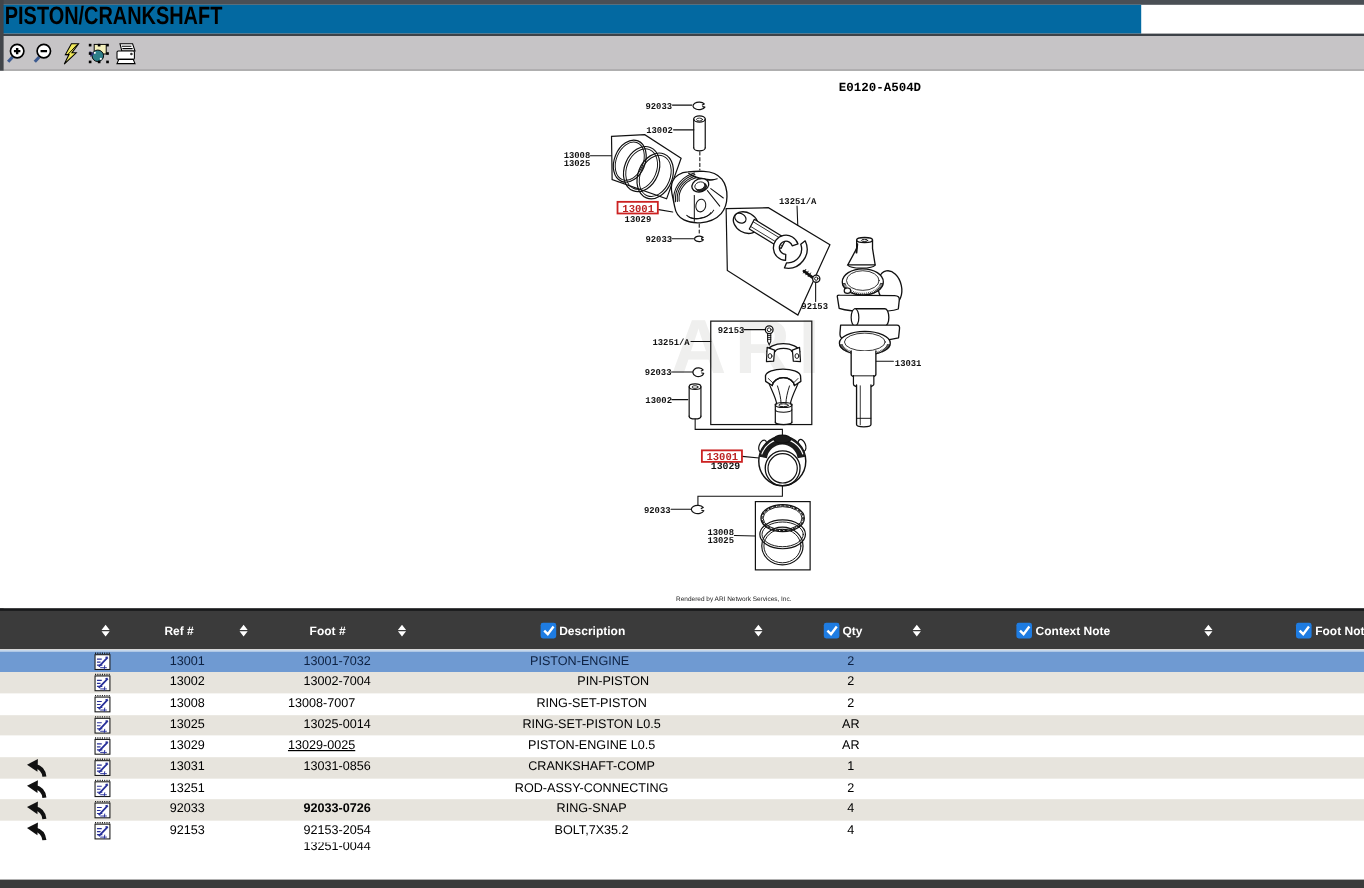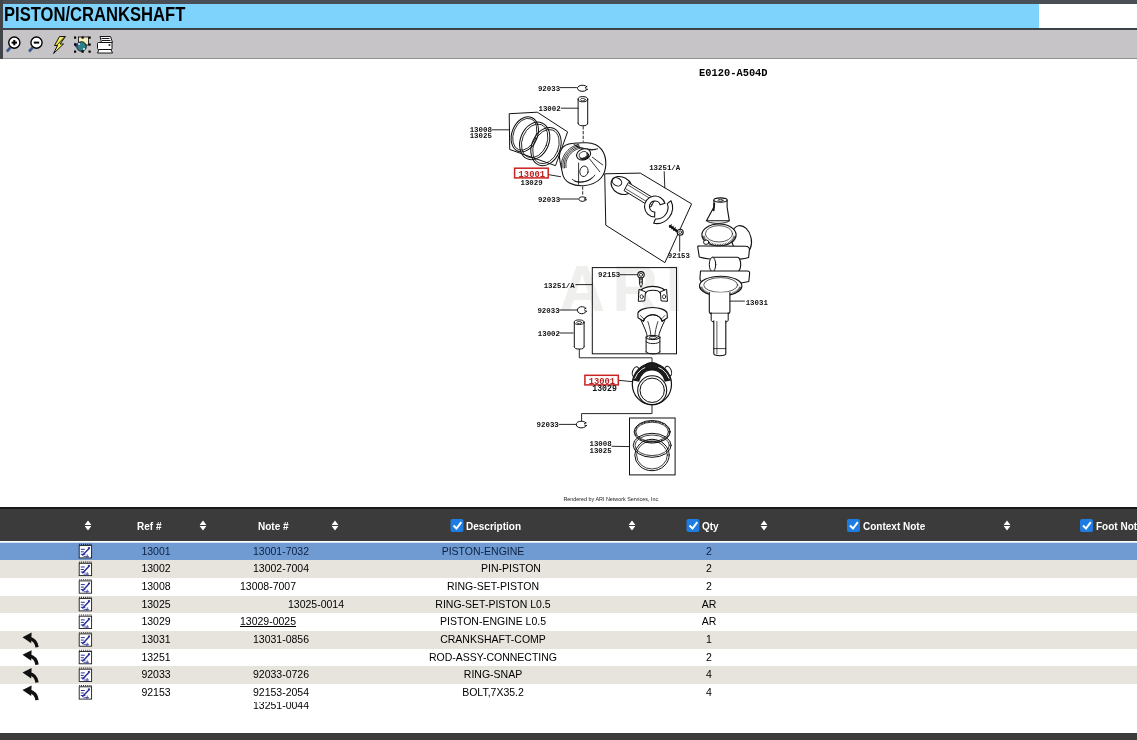--- a/index.html
+++ b/index.html
@@ -1,18 +1,18 @@
 <!DOCTYPE html>
 <html><head><meta charset="utf-8"><title>PISTON/CRANKSHAFT</title>
 <style>
 html,body{margin:0;padding:0;background:#fff;font-family:"Liberation Sans",sans-serif;}
 #page{position:relative;width:1137px;height:740px;overflow:hidden;background:#fff;}
 .abs{position:absolute;}
 #topbar{left:0;top:0;width:1137px;height:4px;background:#4a4f55;}
-#titlebar{left:0;top:4px;width:1039px;height:24px;background:#7dd3fc;}
+#titlebar{left:0;top:4px;width:951px;height:24px;background:#0369a1;}
 #title{left:4px;top:-3px;font-weight:bold;font-size:21px;color:#000;line-height:25px;transform:scaleX(0.79);transform-origin:0 0;white-space:nowrap;}
 #sep1{left:0;top:28px;width:1137px;height:2px;background:#3d4248;}
 #toolbar{left:0;top:30px;width:1137px;height:28px;background:#c6c4c6;border-bottom:1px solid #909090;}
 #leftstrip{left:0;top:0;width:3px;height:508px;background:#41454a;}
 #thead{left:0;top:507px;width:1137px;height:34px;background:#3b3b3b;border-top:2px solid #17181a;box-sizing:border-box;color:#fff;font-size:10px;font-weight:bold;}
 .hlbl{position:absolute;top:12px;white-space:nowrap;}
 .row{left:0;width:1137px;height:17.66px;font-size:10.5px;color:#000;}
 .ct{position:absolute;top:0;line-height:17.66px;text-align:center;transform:translateX(-50%);white-space:nowrap;}
 #botbar{left:0;top:733px;width:1137px;height:7px;background:#3b3b3b;}
 svg{display:block;}
@@ -271,21 +271,21 @@
 <text x="518.6" y="176.6" font-size="8.8" fill="#b22">13001</text>
 <text x="588.7" y="383.6" font-size="8.8" fill="#b22">13001</text>
 <text x="699" y="75.6" font-size="10.4" fill="#000">E0120-A504D</text>
 </g>
 <text x="611.5" y="500.8" text-anchor="middle" font-size="5.4" fill="#222">Rendered by ARI Network Services, Inc.</text>
 </svg>
 </div>
 
 <div class="abs" id="thead">
 <span class="hlbl" style="left:137px;">Ref #</span>
-<span class="hlbl" style="left:258px;">Note #</span>
+<span class="hlbl" style="left:258px;">Foot #</span>
 <span class="hlbl" style="left:466px;">Description</span>
 <span class="hlbl" style="left:702px;text-align:right;">Qty</span>
 <span class="hlbl" style="left:863px;">Context Note</span>
 <span class="hlbl" style="left:1096px;">Foot Note</span>
 <svg class="abs" style="left:0;top:0" width="1137" height="34" viewBox="0 0 1137 34">
 <g fill="#fff">
 <path d="M88,12.6 l3.4,4.4 h-6.8 z M88,22.4 l3.4,-4.4 h-6.8 z" transform="translate(0,-1)"></path>
 <path d="M203,12.6 l3.4,4.4 h-6.8 z M203,22.4 l3.4,-4.4 h-6.8 z" transform="translate(0,-1)"></path>
 <path d="M335,12.6 l3.4,4.4 h-6.8 z M335,22.4 l3.4,-4.4 h-6.8 z" transform="translate(0,-1)"></path>
 <path d="M632,12.6 l3.4,4.4 h-6.8 z M632,22.4 l3.4,-4.4 h-6.8 z" transform="translate(0,-1)"></path>
@@ -318,21 +318,21 @@
       <span class="ct" style="left:709px;">2</span>
 </div>
 <div class="abs row" style="top:578.0px;background:#fff;">
 <span class="ct" style="left:156px;">13008</span>
       <span class="ct" style="left:268px;">13008-7007</span>
       <span class="ct" style="left:493px;">RING-SET-PISTON</span>
       <span class="ct" style="left:709px;">2</span>
 </div>
 <div class="abs row" style="top:595.7px;background:#e7e4dd;">
 <span class="ct" style="left:156px;">13025</span>
-      <span class="ct" style="left:281px;margin-left:35px;">13025-0014</span>
+      <span class="ct" style="left:281px;">13025-0014</span>
       <span class="ct" style="left:493px;">RING-SET-PISTON L0.5</span>
       <span class="ct" style="left:709px;">AR</span>
 </div>
 <div class="abs row" style="top:613.3px;background:#fff;">
 <span class="ct" style="left:156px;">13029</span>
       <span class="ct" style="left:268px;text-decoration:underline;">13029-0025</span>
       <span class="ct" style="left:493px;">PISTON-ENGINE L0.5</span>
       <span class="ct" style="left:709px;">AR</span>
 </div>
 <div class="abs row" style="top:631.0px;background:#e7e4dd;">
@@ -342,21 +342,21 @@
       <span class="ct" style="left:709px;">1</span>
 </div>
 <div class="abs row" style="top:648.6px;background:#fff;">
 <span class="ct" style="left:156px;text-align:right;">13251</span>
       <span class="ct" style="left:281px;margin-top:48px;">13251-0044</span>
       <span class="ct" style="left:493px;">ROD-ASSY-CONNECTING</span>
       <span class="ct" style="left:709px;">2</span>
 </div>
 <div class="abs row" style="top:666.3px;background:#e7e4dd;">
 <span class="ct" style="left:156px;">92033</span>
-      <span class="ct" style="left:281px;">92033-0726</span>
+      <span class="ct" style="left:281px;font-weight:bold;">92033-0726</span>
       <span class="ct" style="left:493px;">RING-SNAP</span>
       <span class="ct" style="left:709px;">4</span>
 </div>
 <div class="abs row" style="top:683.9px;background:#fff;">
 <span class="ct" style="left:156px;">92153</span>
       <span class="ct" style="left:281px;">92153-2054</span>
       <span class="ct" style="left:493px;">BOLT,7X35.2</span>
       <span class="ct" style="left:709px;">4</span>
 </div>
 

